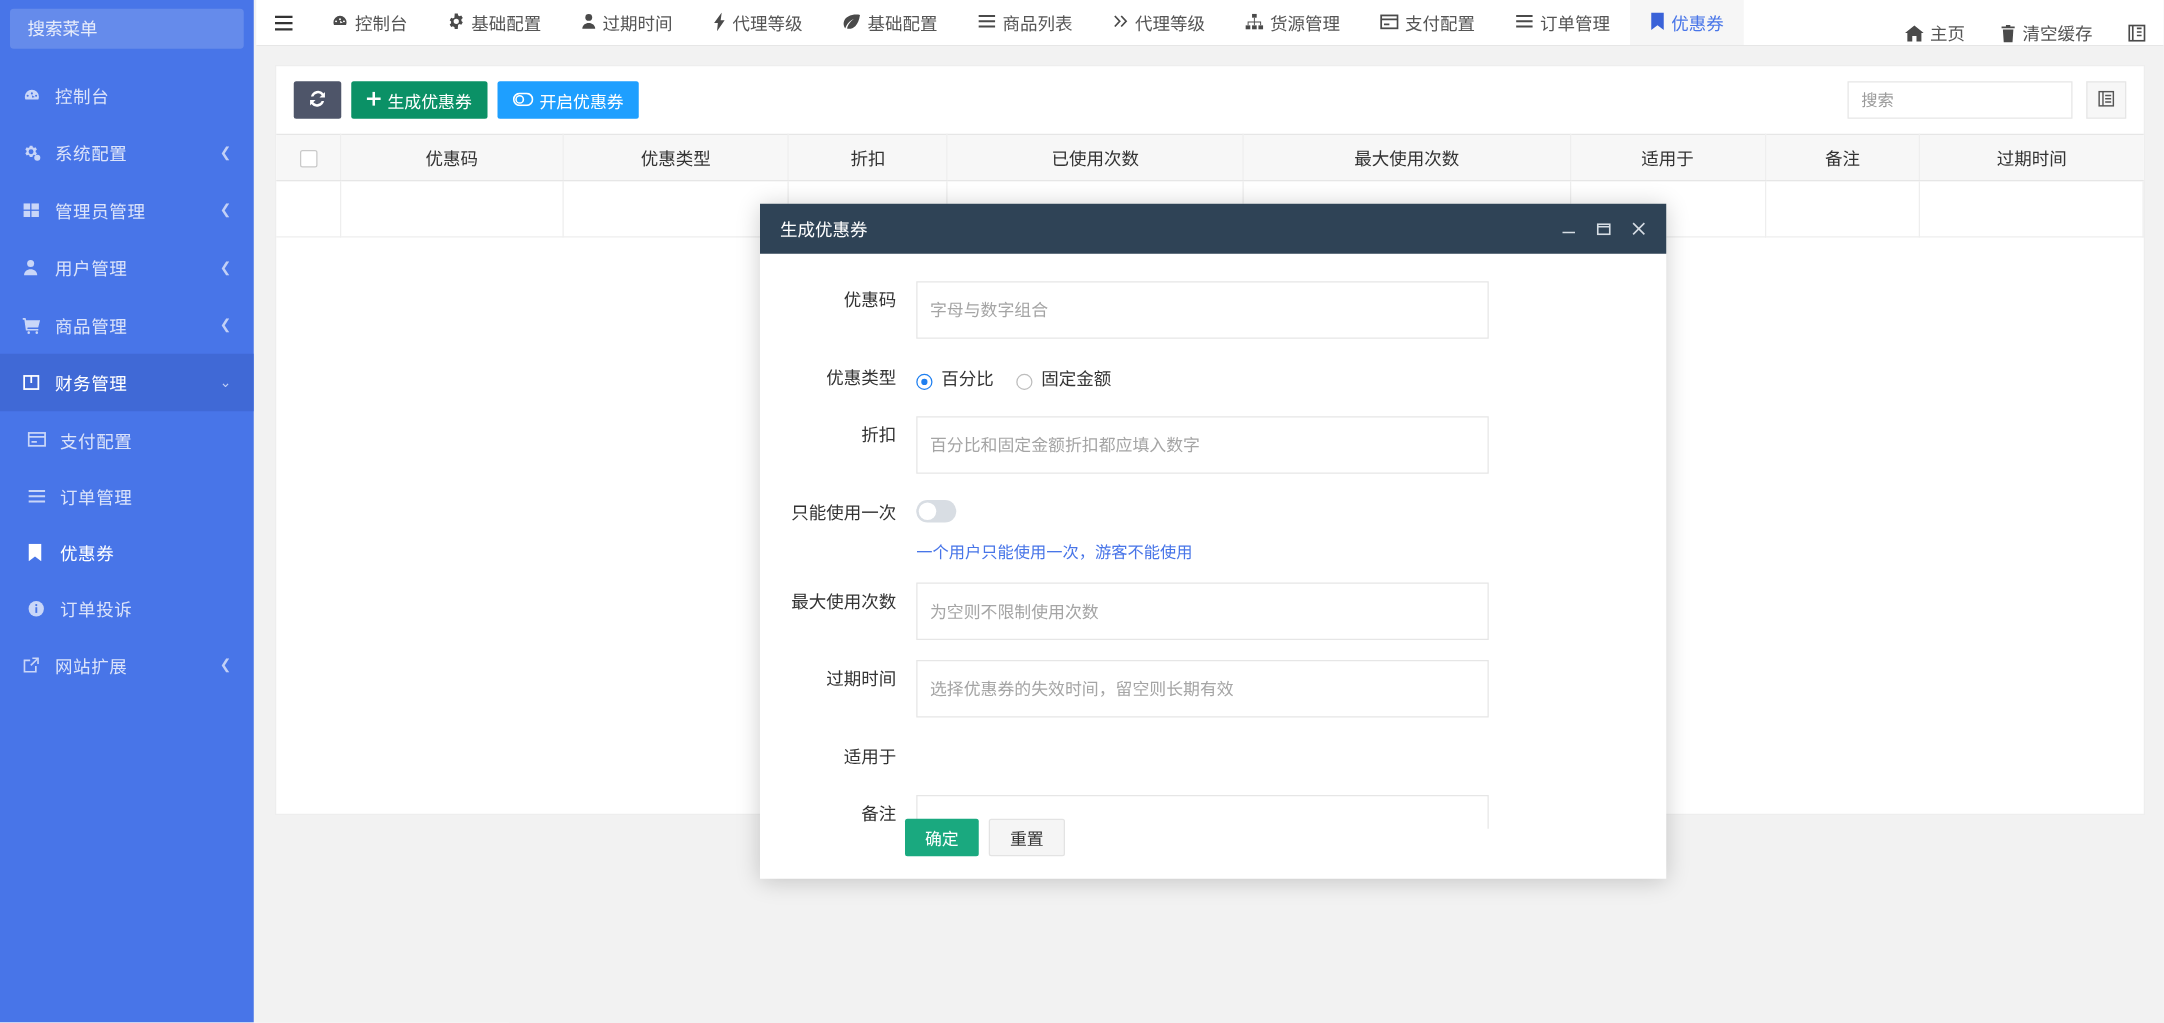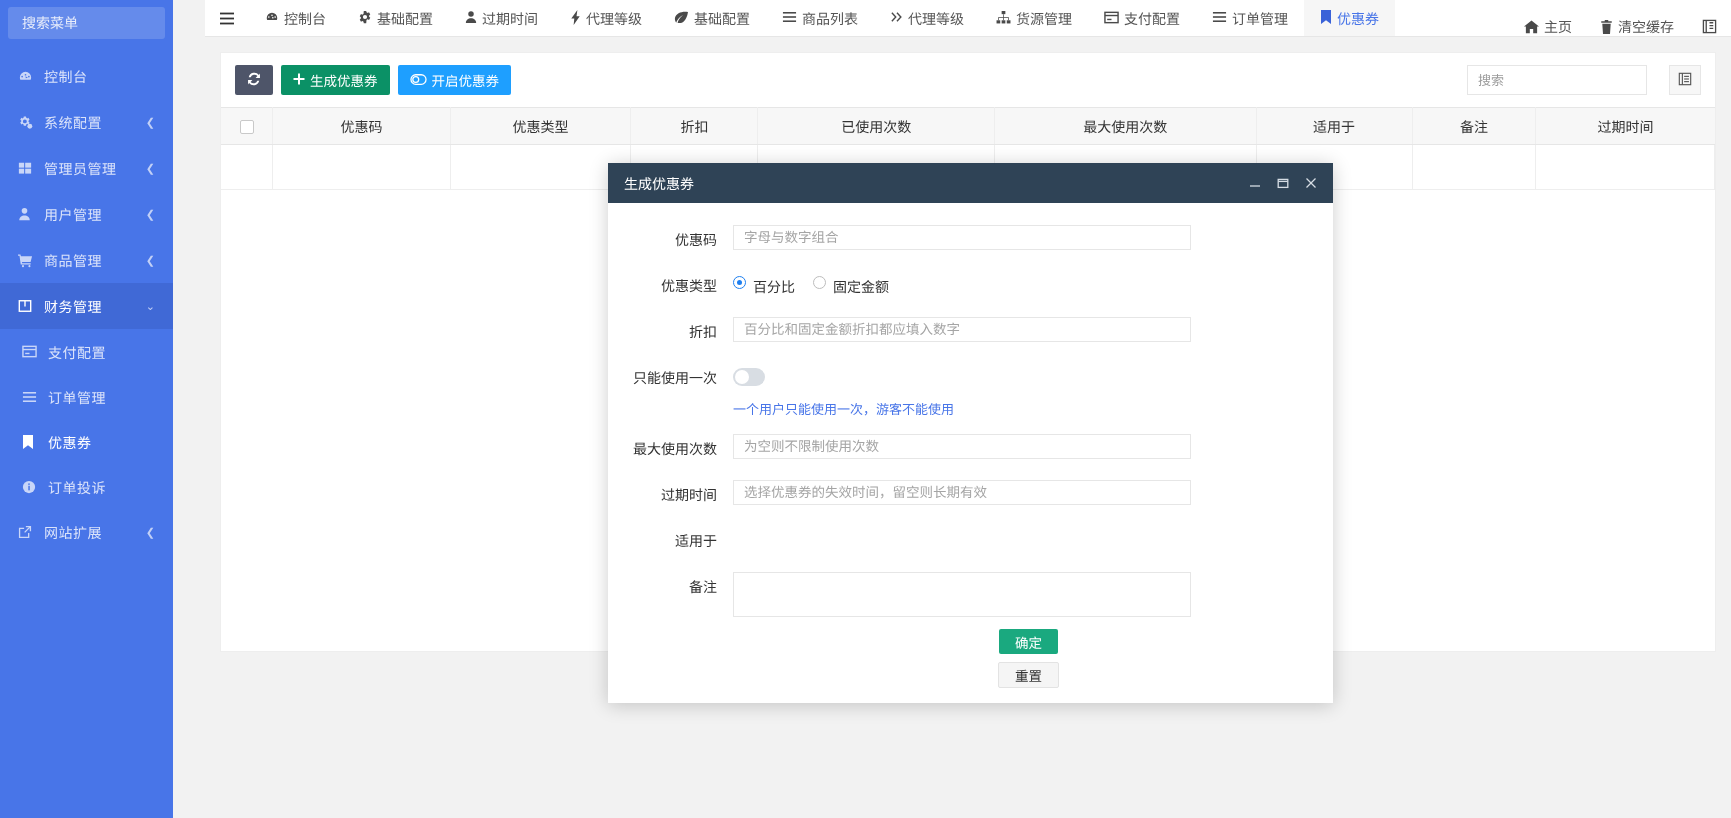--- a/index.html
+++ b/index.html
@@ -9,21 +9,21 @@
     overflow: hidden;
     font-family: "Liberation Sans", "DejaVu Sans", sans-serif;
     font-size: 14px;
     background: #f2f2f2;
   }
   #app { position: relative; width: 1731px; height: 818px; }
 
   
   .sidebar {
     position: absolute; left: 0; top: 0;
-    width: 173px; height: 818px;
+    width: 203px; height: 818px;
     background: #4875e8;
     overflow: hidden;
   }
   .side-search {
     margin: 7px 8px 0 8px;
     height: 32px;
     background: rgba(255,255,255,0.16);
     border-radius: 3px;
     display: flex; align-items: center;
     padding: 0 12px;
@@ -125,21 +125,21 @@
     color: #fff;
     padding: 0 12px;
     cursor: pointer;
     font-family: inherit;
   }
   .btn-dark { background: #4e5569; width: 38px; padding: 0; }
   .btn-green { background: #0b9166; }
   .btn-blue { background: #1e9fff; }
   .toolbar-right {
     margin-left: auto;
-    display: flex; align-items: center; gap: 16px;
+    display: flex; align-items: center; gap: 5px;
   }
   .search-box {
     width: 180px; height: 30px;
     border: 1px solid #e6e6e6;
     background: #fff;
     padding: 0 10px;
     font-size: 13px;
     color: #333;
     outline: none;
     font-family: inherit;
@@ -219,34 +219,34 @@
     width: 125px;
     text-align: right;
     padding-right: 16px;
     font-size: 14px;
     color: #333;
     line-height: 30px;
   }
   .form-field { width: 458px; }
   .inp {
     width: 100%;
-    height: 25px;
+    height: 46px;
     border: 1px solid #e6e6e6;
     padding: 0 10px;
     font-size: 13.5px;
     color: #333;
     outline: none;
     font-family: inherit;
     background: #fff;
   }
   .inp::placeholder { color: #a5a5a5; }
   textarea.inp { height: 45px; resize: none; padding-top: 6px; line-height: 1.4; }
   .radio-group { display: flex; align-items: center; gap: 0; height: 30px; }
   .radio {
-    display: inline-flex; align-items: flex-start;
+    display: inline-flex; align-items: flex-end;
     margin-right: 18px;
     font-size: 14px; color: #333;
     cursor: pointer;
   }
   .radio .rdot {
     width: 13px; height: 13px;
     border-radius: 50%;
     border: 1px solid #bdbdbd;
     margin-right: 7px;
     background: #fff;
@@ -276,27 +276,26 @@
     width: 14px; height: 14px;
     border-radius: 50%;
     background: #fff;
   }
   .hint {
     color: #4875e8;
     font-size: 13px;
     margin-top: 10px;
   }
   .modal-footer {
-    position: absolute; left: 0; bottom: 15px;
+    position: absolute; left: 0; bottom: 4px;
     width: 100%; height: 60px;
     display: flex; align-items: center;
     padding-left: 116px;
     gap: 8px;
     border-top: 1px solid transparent;
-    flex-direction: column;
   }
   .fbtn {
     height: 30px; padding: 0 16px;
     border: none; border-radius: 2px;
     font-size: 13.5px; cursor: pointer;
     font-family: inherit;
   }
   .fbtn-primary { background: #1aa97f; color: #fff; }
   .fbtn-plain { background: #f5f5f5; color: #333; border: 1px solid #e3e3e3; }
 </style>

